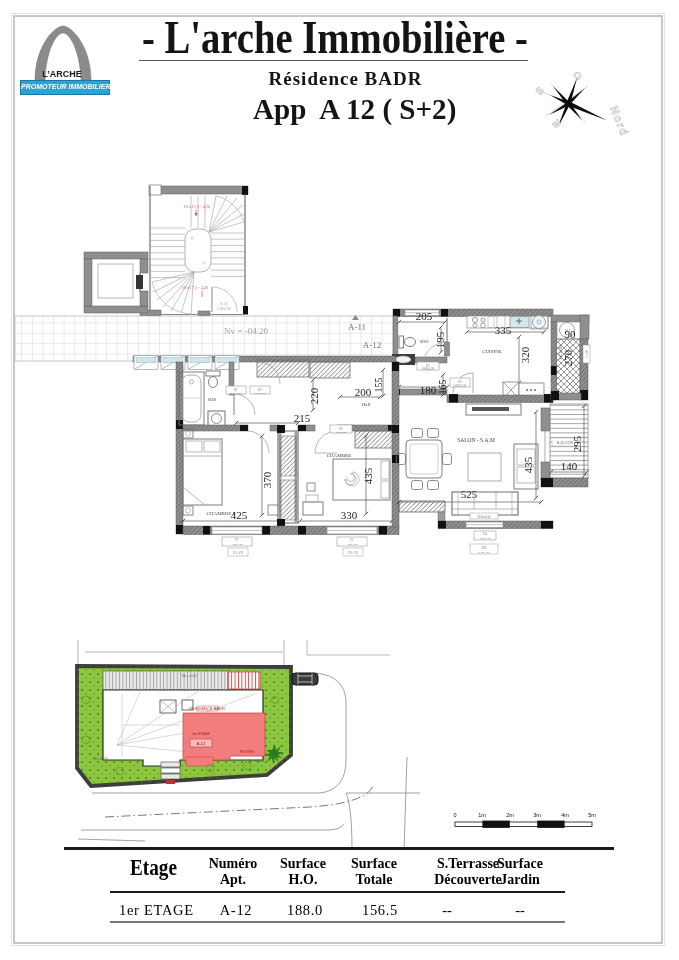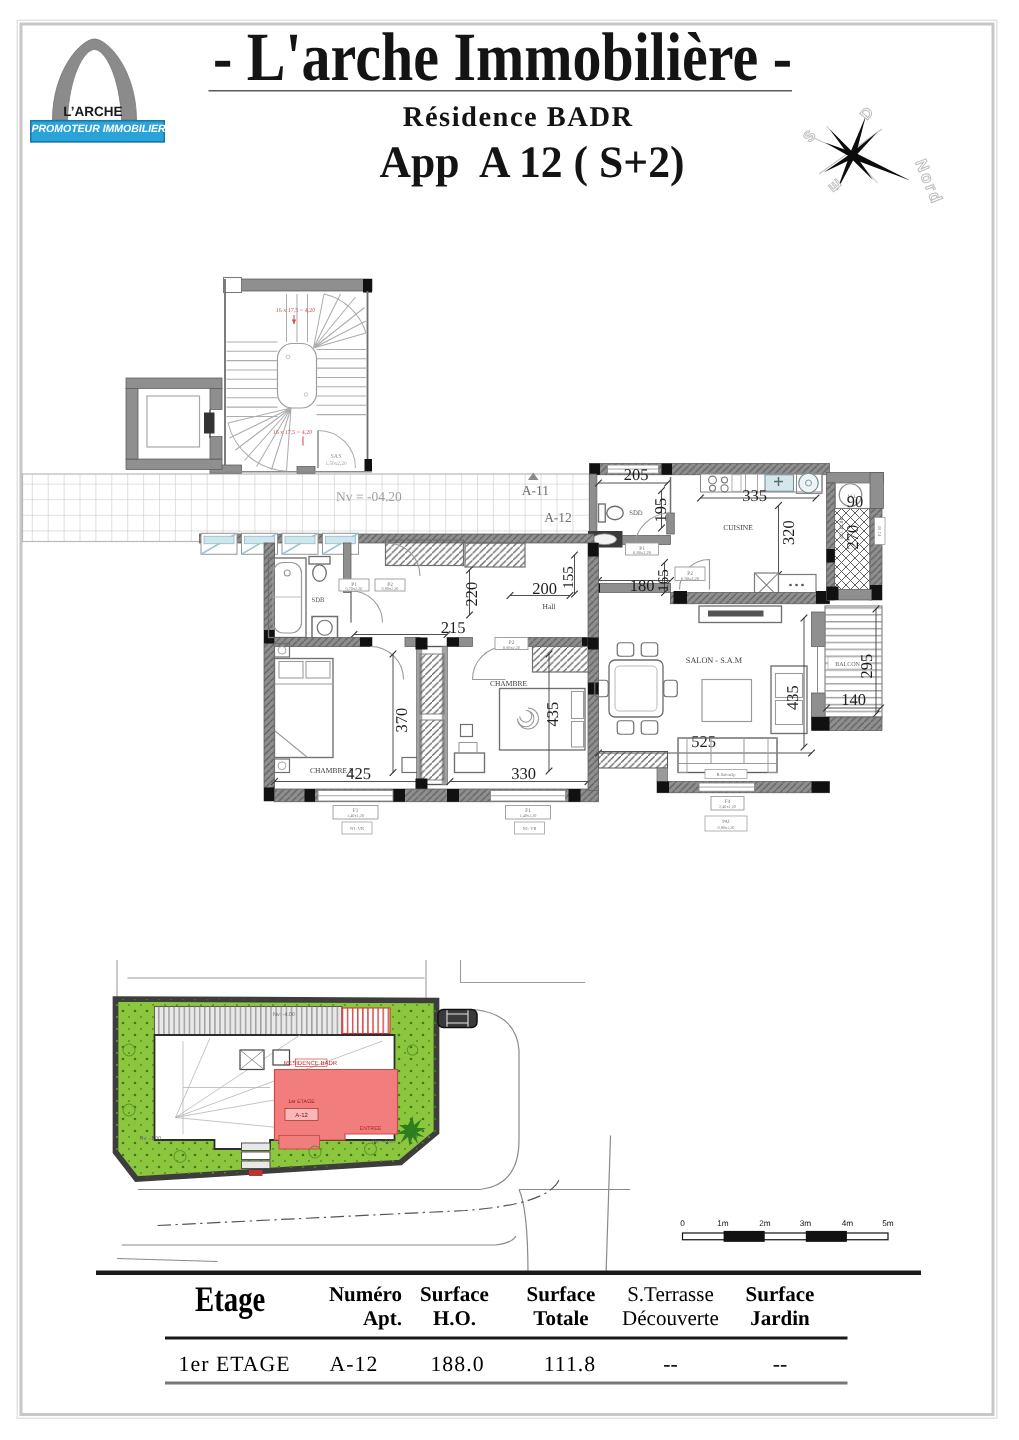--- a/index.html
+++ b/index.html
@@ -596,32 +596,32 @@
     <text x="592" y="817">5m</text>
   </g>
 </g>
 
 </svg>
 
 <div class="abs" style="left:64px;top:847px;width:550px;height:3px;background:#1a1a1a;"></div>
 
 <div class="abs" style="left:130px;top:854px;white-space:nowrap;font-size:24px;font-weight:bold;transform:scaleX(0.80);transform-origin:0 0;">Etage</div>
 
-<div class="abs" style="left:198px;top:856px;width:70px;text-align:right;font-size:14px;font-weight:bold;line-height:16px;">Numéro<br>Apt.</div>
+<div class="abs" style="left:198px;top:856px;width:70px;text-align:center;font-size:14px;font-weight:bold;line-height:16px;">Numéro<br>Apt.</div>
 
 <div class="abs" style="left:268px;top:856px;width:70px;text-align:center;font-size:14px;font-weight:bold;line-height:16px;">Surface<br>H.O.</div>
 
 <div class="abs" style="left:339px;top:856px;width:70px;text-align:center;font-size:14px;font-weight:bold;line-height:16px;">Surface<br>Totale</div>
 
-<div class="abs" style="left:407px;top:856px;width:80px;text-align:center;font-size:14px;font-weight:normal;line-height:16px;">S.Terrasse<br>Découverte</div>
+<div class="abs" style="left:428px;top:856px;width:80px;text-align:center;font-size:14px;font-weight:bold;line-height:16px;">S.Terrasse<br>Découverte</div>
 
 <div class="abs" style="left:485px;top:856px;width:70px;text-align:center;font-size:14px;font-weight:bold;line-height:16px;">Surface<br>Jardin</div>
 
 <div class="abs" style="left:110px;top:891px;width:455px;height:2px;background:#1a1a1a;"></div>
 
 <div class="abs" style="left:119px;top:902px;width:100px;font-size:14.5px;letter-spacing:0.7px;">1er ETAGE</div>
 <div class="abs" style="left:201px;top:902px;width:70px;text-align:center;font-size:14.5px;letter-spacing:0.7px;">A-12</div>
 <div class="abs" style="left:270px;top:902px;width:70px;text-align:center;font-size:14.5px;letter-spacing:0.7px;">188.0</div>
-<div class="abs" style="left:345px;top:902px;width:70px;text-align:center;font-size:14.5px;letter-spacing:0.7px;">111.8</div>
+<div class="abs" style="left:345px;top:902px;width:70px;text-align:center;font-size:14.5px;letter-spacing:0.7px;">156.5</div>
 <div class="abs" style="left:412px;top:902px;width:70px;text-align:center;font-size:14.5px;">--</div>
 <div class="abs" style="left:485px;top:902px;width:70px;text-align:center;font-size:14.5px;">--</div>
 
 <div class="abs" style="left:110px;top:921px;width:455px;height:1.5px;background:#777;"></div>
 
 </body></html>

